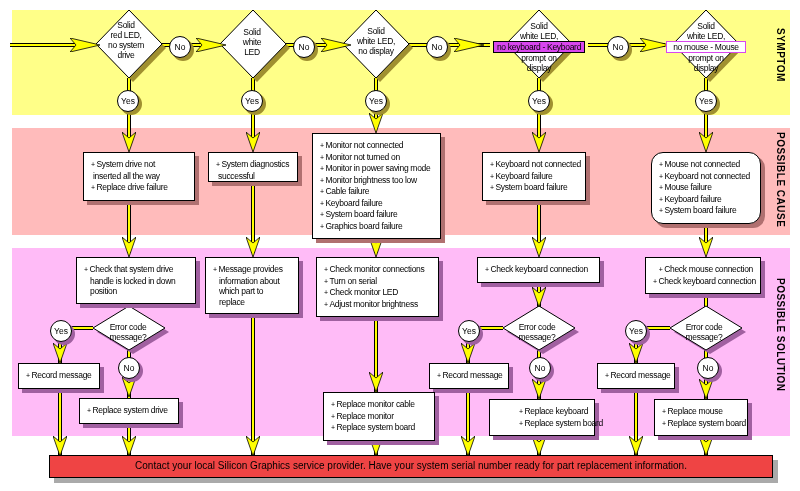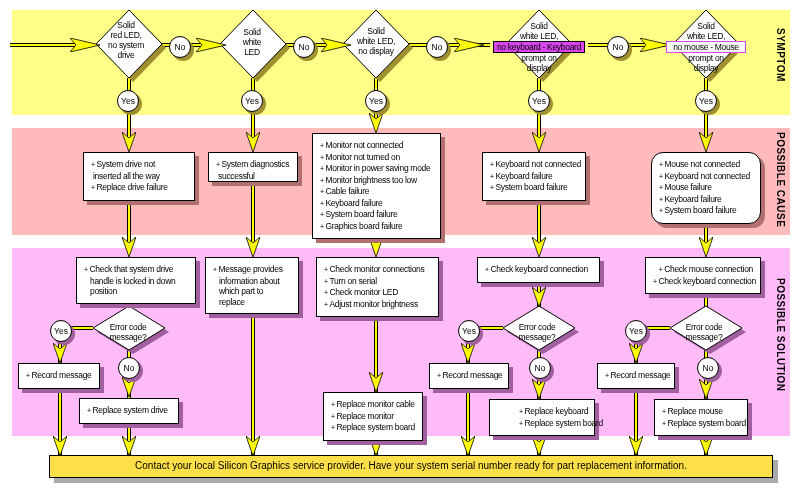--- a/index.html
+++ b/index.html
@@ -12,21 +12,21 @@
   svg.wires{position:absolute;left:0;top:0;width:800px;height:491px;}
   .box{position:absolute;background:#fff;border:1px solid #000;padding:2px 3px;line-height:10.5px;font-size:8.5px;letter-spacing:-0.3px;box-sizing:border-box;}
   .box.sh-cause{box-shadow:4px 4px 0 #b07070;}
   .box.sh-sol{box-shadow:4px 4px 0 #a060a0;}
   .box ul{margin:4px;padding:0;list-style:none;}
   .box li{padding-left:6px;text-indent:-6px;white-space:nowrap;}
   .box li::before{content:"+ ";font-size:7px;}
   .dlabel{position:absolute;text-align:center;font-size:8.5px;line-height:10px;letter-spacing:-0.3px;}
   .circle{position:absolute;width:20px;height:20px;border-radius:50%;background:#fff;border:1px solid #000;text-align:center;line-height:20px;font-size:8.5px;box-shadow:3px 3px 0 #a09030;}
   .circle.pink{box-shadow:3px 3px 0 #a060a0;}
-  .footer{position:absolute;left:49px;top:455px;width:722px;height:21px;background:#fde047;border:1px solid #000;text-align:center;line-height:20px;font-size:10px;box-shadow:5px 5px 0 #aaaaaa;}
+  .footer{position:absolute;left:49px;top:455px;width:722px;height:21px;background:#ef4444;border:1px solid #000;text-align:center;line-height:20px;font-size:10px;box-shadow:5px 5px 0 #aaaaaa;}
 </style>
 <style>li.nobullet::before{content:"";}li.nobullet{padding-left:8px;}</style></head>
 <body>
 
 <div class="band band-symptom">
   <div class="band-label" style="top:18px;">SYMPTOM</div>
 </div>
 <div class="band band-cause">
   <div class="band-label" style="top:4px;">POSSIBLE CAUSE</div>
 </div>
@@ -390,21 +390,21 @@
     <ul>
       <li>Record message</li>
     </ul>
   </div>
 
 <div class="box sh-sol" style="left:79px;top:398px;width:100px;">
     <ul>
   <li>Replace system drive</li>
 </ul>
   </div>
-<div class="box sh-sol" style="left:323px;top:392px;width:100px;">
+<div class="box sh-sol" style="left:323px;top:392px;width:112px;">
     <ul>
   <li>Replace monitor cable</li>
   <li>Replace monitor</li>
   <li>Replace system board</li>
 </ul>
   </div>
 <div class="box sh-sol" style="left:489px;top:399px;width:106px;padding-left:25px;">
     <ul>
   <li>Replace keyboard</li>
   <li>Replace system board</li>

